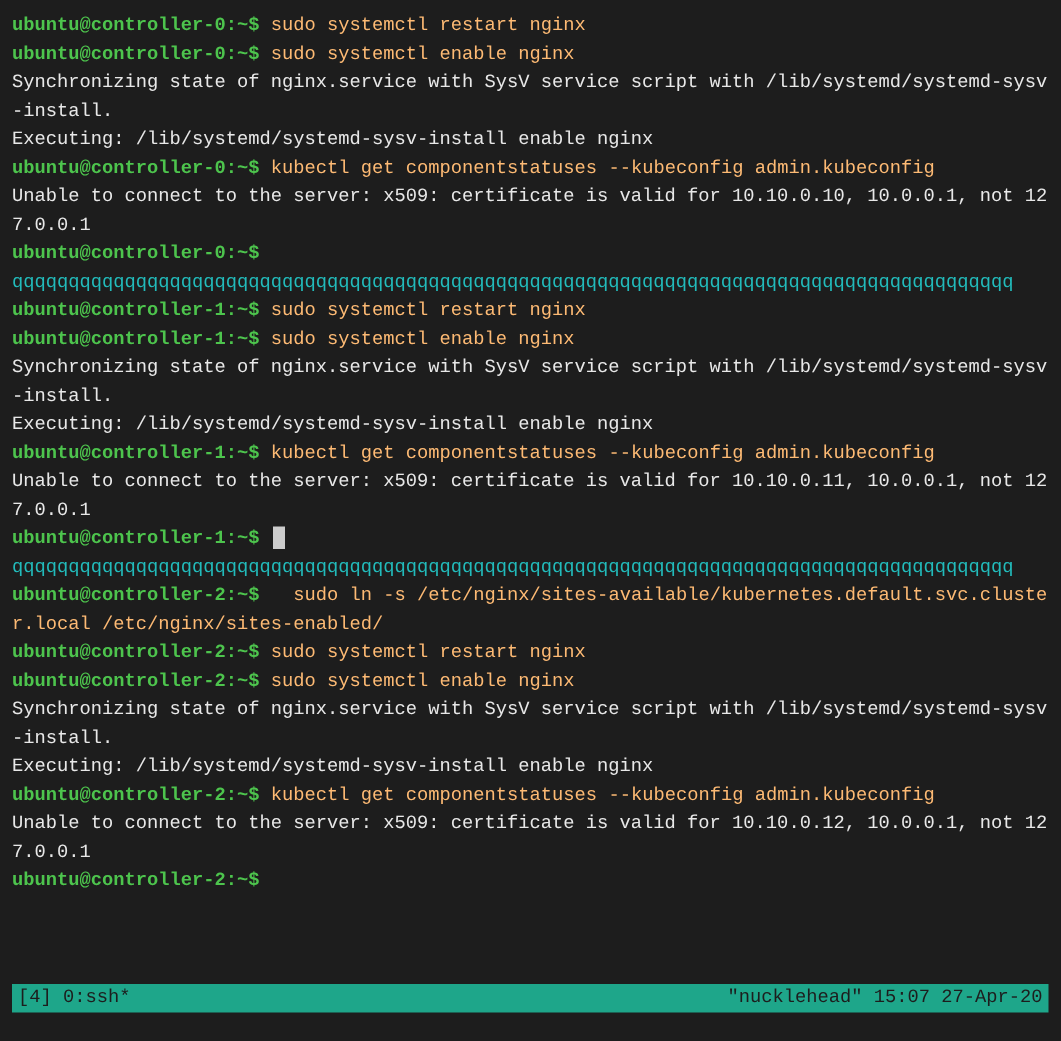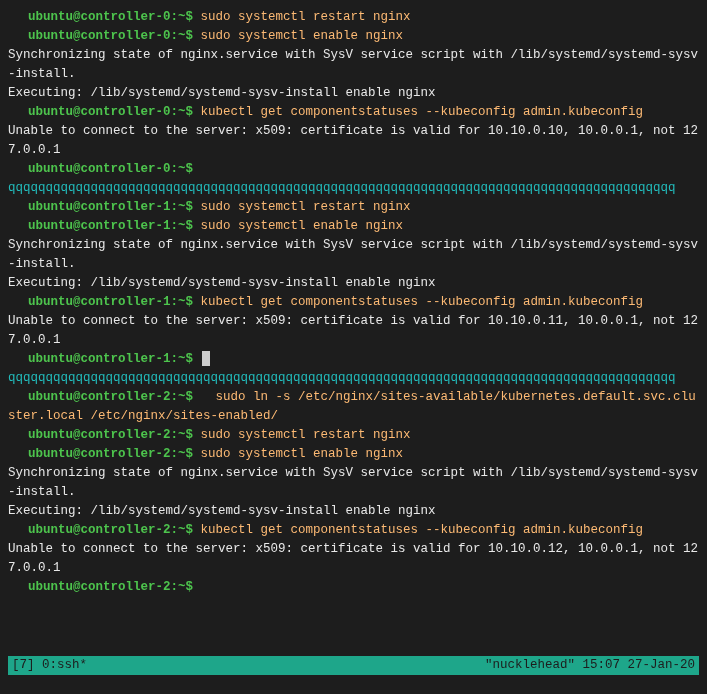--- a/index.html
+++ b/index.html
@@ -18,21 +18,20 @@
       height: 694px;
       overflow: hidden;
     }
     .terminal {
       white-space: pre-wrap;
       word-break: break-all;
     }
     .prompt {
       color: #4dc44d;
       font-weight: bold;
-      margin-left: 20px;
     }
     .command {
       color: #fdba74;
     }
     .output {
       color: #e8e8e8;
     }
     .divider {
       color: #22bbbb;
       font-weight: normal;
@@ -92,18 +91,18 @@
 <span class="prompt">ubuntu@controller-2:~$</span> <span class="command">sudo systemctl restart nginx</span>
 <span class="prompt">ubuntu@controller-2:~$</span> <span class="command">sudo systemctl enable nginx</span>
 <span class="output">Synchronizing state of nginx.service with SysV service script with /lib/systemd/systemd-sysv-install.</span>
 <span class="output">Executing: /lib/systemd/systemd-sysv-install enable nginx</span>
 <span class="prompt">ubuntu@controller-2:~$</span> <span class="command">kubectl get componentstatuses --kubeconfig admin.kubeconfig</span>
 <span class="output">Unable to connect to the server: x509: certificate is valid for 10.10.0.12, 10.0.0.1, not 127.0.0.1</span>
 <span class="prompt">ubuntu@controller-2:~$</span> <span class="command"></span>
 </div>
 
 <div class="statusbar">
-  <span class="status-session">[7] 0:ssh*</span>
+  <span class="status-session">[4] 0:ssh*</span>
   <span>
     <span class="status-host">"nucklehead"</span>
-    <span class="status-item">15:07 27-Jan-20</span>
+    <span class="status-item">15:07 27-Apr-20</span>
   </span>
 </div>
 
 </body></html>

